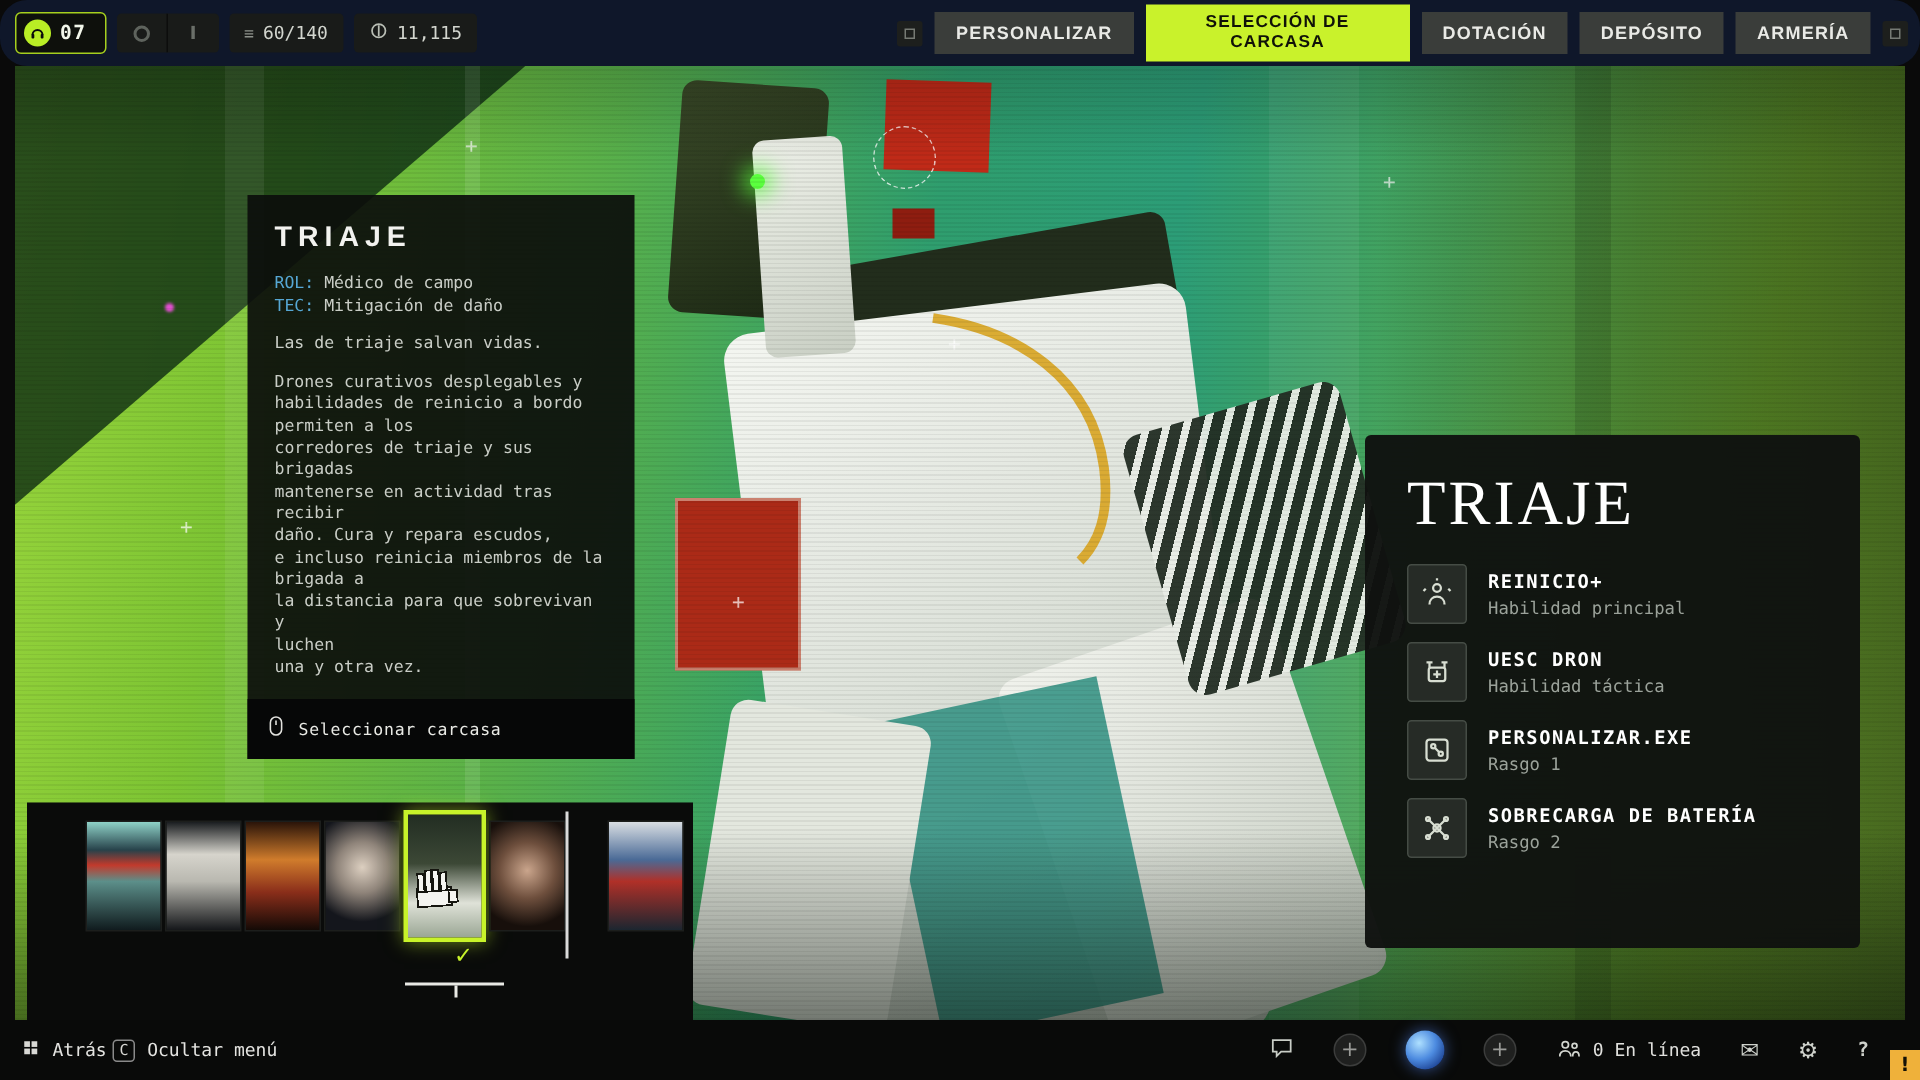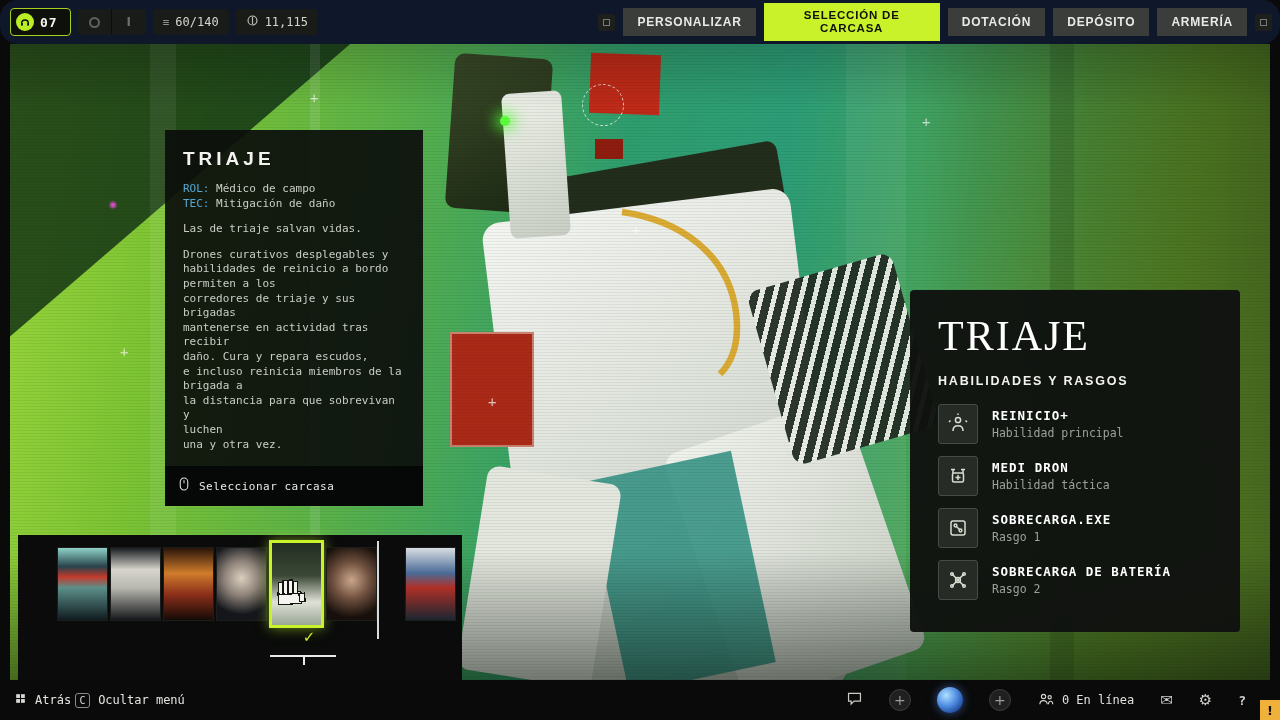--- a/index.html
+++ b/index.html
@@ -272,21 +272,20 @@
         <rect x="4" y="2" width="2" height="7"></rect>
         <rect x="6.5" y="2" width="2" height="7"></rect>
         <rect x="9" y="3" width="2" height="6"></rect>
         <rect x="11.5" y="9" width="2.8" height="4"></rect>
       </g>
     </svg>
   </div>
 
   <div class="abil-panel">
     <div class="abil-title">TRIAJE</div>
-    <div class="abil-heading">HABILIDADES Y RASGOS</div>
     <div class="abil-list">
       <div class="abil-row">
         <div class="abil-iconbox">
           <svg width="24" height="24" viewBox="0 0 24 24" fill="none" stroke="#d8ded2" stroke-width="1.5">
             <circle cx="12" cy="8" r="2.6"></circle>
             <path d="M7 19c0-3.4 2.2-5.2 5-5.2s5 1.8 5 5.2"></path>
             <path d="M4.5 8.5 3 10 M19.5 8.5 21 10 M12 3V1.5"></path>
           </svg>
         </div>
         <div>
@@ -296,35 +295,35 @@
       </div>
       <div class="abil-row">
         <div class="abil-iconbox">
           <svg width="24" height="24" viewBox="0 0 24 24" fill="none" stroke="#d8ded2" stroke-width="1.5">
             <rect x="6.5" y="9" width="11" height="9" rx="1.5"></rect>
             <path d="M12 11v5 M9.5 13.5h5"></path>
             <path d="M5 5.5h4 M15 5.5h4 M7 5.5V9 M17 5.5V9"></path>
           </svg>
         </div>
         <div>
-          <div class="abil-name">MEDI DRON</div>
+          <div class="abil-name">UESC DRON</div>
           <div class="abil-type">Habilidad táctica</div>
         </div>
       </div>
       <div class="abil-row">
         <div class="abil-iconbox">
           <svg width="24" height="24" viewBox="0 0 24 24" fill="none" stroke="#d8ded2" stroke-width="1.5">
             <rect x="5" y="5" width="14" height="14" rx="2"></rect>
             <circle cx="9.5" cy="9.5" r="1.4"></circle>
             <circle cx="14.5" cy="14.5" r="1.4"></circle>
             <path d="M10.5 10.5l3 3"></path>
           </svg>
         </div>
         <div>
-          <div class="abil-name">SOBRECARGA.EXE</div>
+          <div class="abil-name">PERSONALIZAR.EXE</div>
           <div class="abil-type">Rasgo 1</div>
         </div>
       </div>
       <div class="abil-row">
         <div class="abil-iconbox">
           <svg width="24" height="24" viewBox="0 0 24 24" fill="none" stroke="#d8ded2" stroke-width="1.5">
             <path d="M6 6l12 12 M18 6L6 18"></path>
             <circle cx="12" cy="12" r="2.4"></circle>
             <circle cx="6" cy="6" r="1.3"></circle>
               <circle cx="18" cy="6" r="1.3"></circle>

